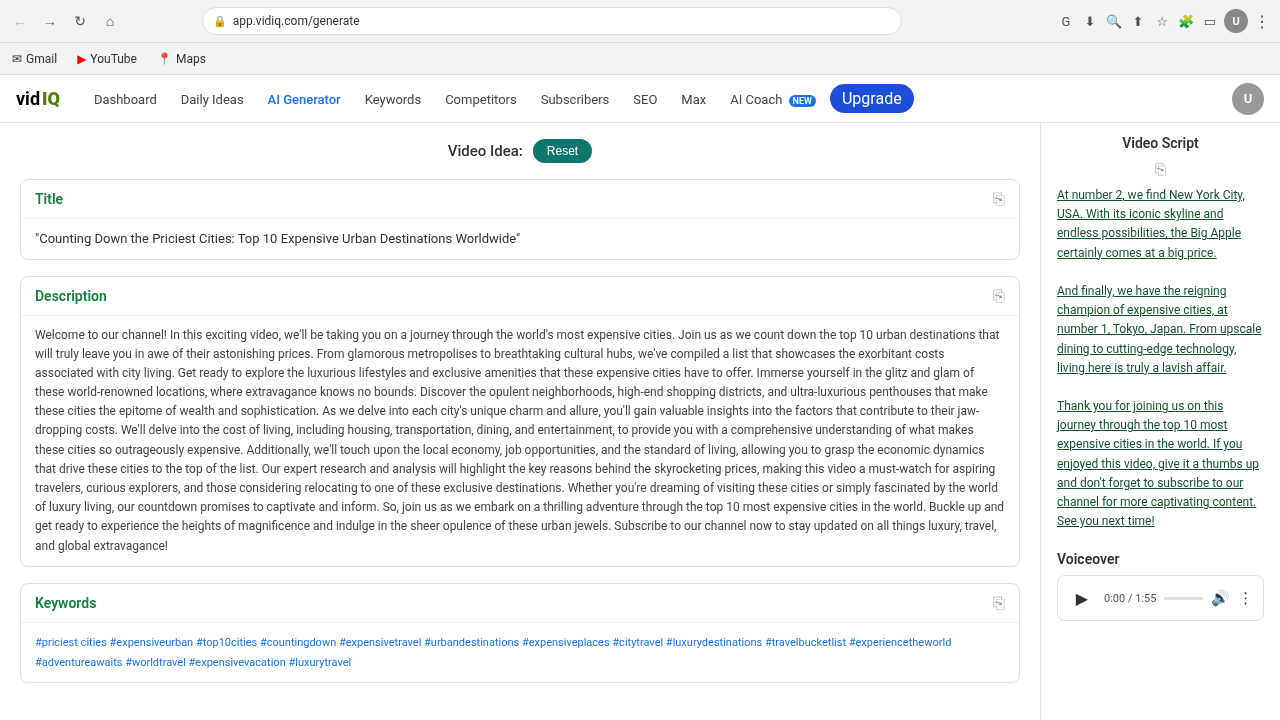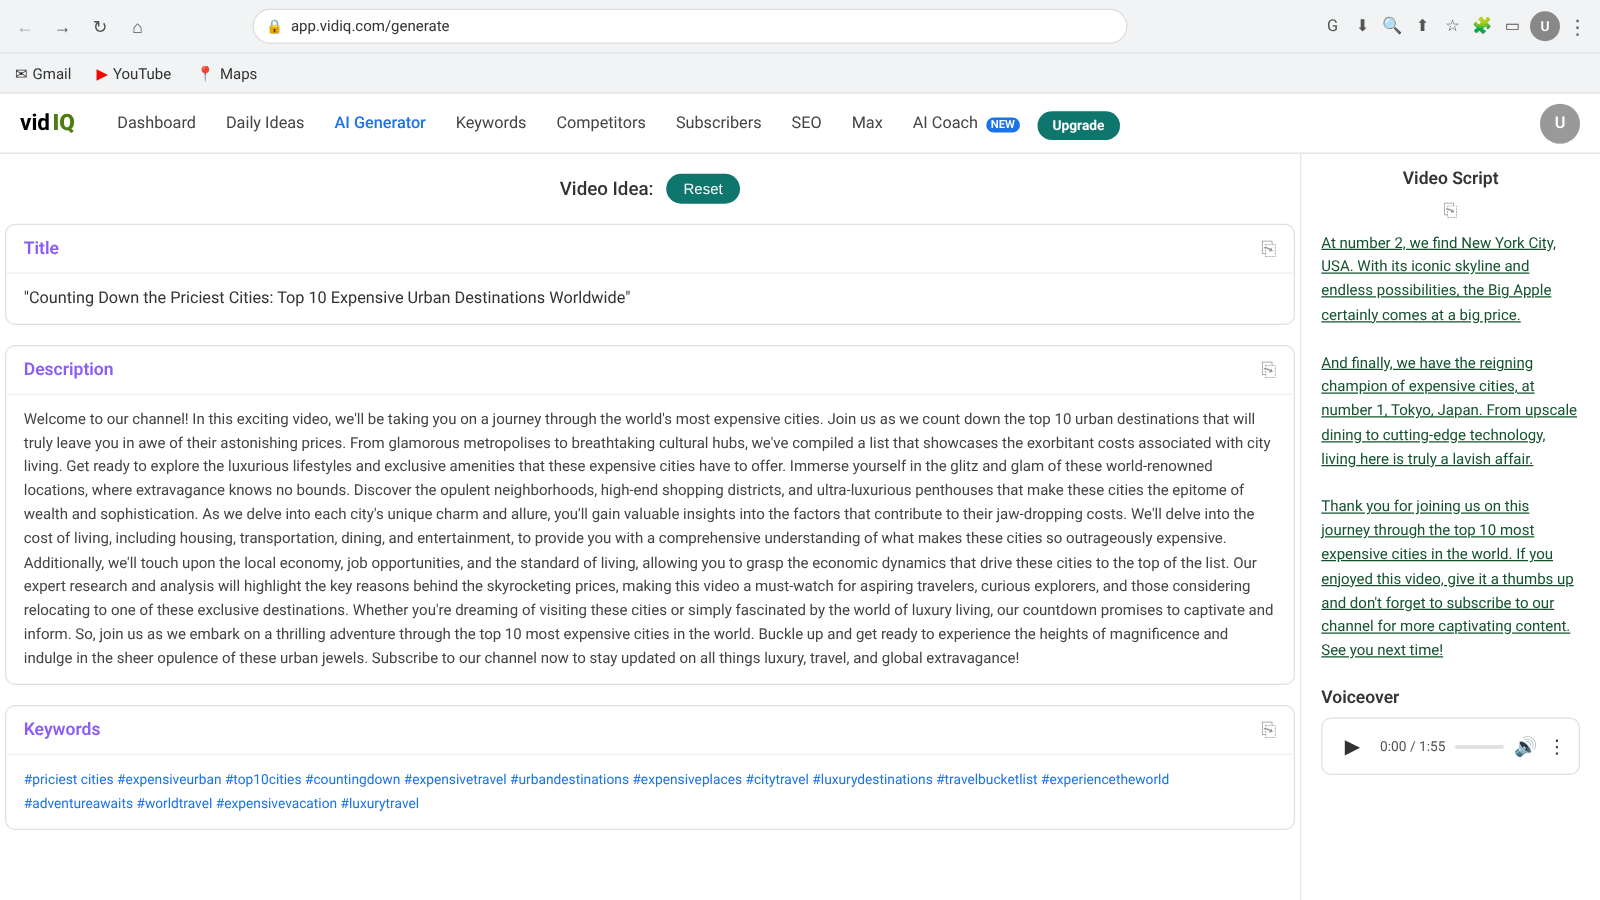--- a/index.html
+++ b/index.html
@@ -20,36 +20,36 @@
 
     
     .vidiq-nav { display: flex; align-items: center; padding: 0 16px; height: 48px; border-bottom: 1px solid #e0e0e0; background: #fff; }
     .vidiq-logo { font-size: 18px; font-weight: 700; color: #1a73e8; margin-right: 24px; display: flex; align-items: center; gap: 2px; }
     .logo-vid { color: #000; }
     .logo-iq { color: #4d7c0f; font-weight: 900; }
     .nav-items { display: flex; align-items: flex-end; gap: 4px; }
     .nav-item { padding: 6px 10px; font-size: 13px; color: #444; cursor: pointer; border-radius: 4px; white-space: nowrap; }
     .nav-item.active { color: #1a73e8; font-weight: 500; }
     .nav-badge { background: #1a73e8; color: #fff; font-size: 9px; padding: 1px 4px; border-radius: 8px; margin-left: 3px; font-weight: 600; }
-    .nav-upgrade { background: #0f766e; color: #fff; padding: 5px 12px; border-radius: 16px; font-size: 11px; font-weight: 700; cursor: pointer; }
+    .nav-upgrade { background: #1d4ed8; color: #fff; padding: 5px 12px; border-radius: 16px; font-size: 16px; font-weight: 400; cursor: pointer; }
     .nav-avatar { width: 32px; height: 32px; border-radius: 50%; background: #999; margin-left: auto; cursor: pointer; overflow: hidden; display: flex; align-items: center; justify-content: center; color: #fff; font-weight: 600; }
 
     
     .main-content { display: flex; height: calc(720px - 42px - 32px - 48px); overflow: hidden; }
-    .left-panel { flex: 1; overflow-y: auto; padding: 16px 4px; }
+    .left-panel { flex: 1; overflow-y: auto; padding: 16px 20px; }
     .right-panel { width: 240px; overflow-y: auto; padding: 12px 16px; border-left: 1px solid #e8e8e8; }
 
     
     .video-idea-header { text-align: center; margin-bottom: 16px; display: flex; align-items: center; justify-content: center; gap: 10px; flex-wrap: wrap; }
     .reset-btn { background: #0f766e; color: #fff; border: none; padding: 5px 14px; border-radius: 14px; font-size: 12px; cursor: pointer; font-weight: 500; }
 
     
     .card { background: #fff; border: 1px solid #e0e0e0; border-radius: 8px; margin-bottom: 16px; overflow: hidden; }
     .card-header { padding: 10px 14px; display: flex; align-items: center; justify-content: space-between; border-bottom: 1px solid #f0f0f0; }
-    .card-title { font-size: 14px; font-weight: 600; color: #8b5cf6; }
+    .card-title { font-size: 14px; font-weight: 600; color: #15803d; }
     .copy-icon { color: #999; cursor: pointer; font-size: 15px; }
     .card-body { padding: 10px 14px; }
     .title-text { font-size: 13px; color: #333; line-height: 1.5; }
     .desc-text { font-size: 12px; color: #444; line-height: 1.6; }
     .keywords-text { font-size: 11px; color: #1a73e8; line-height: 1.8; }
 
     
     .panel-section { margin-bottom: 20px; }
     .panel-section-title { font-size: 14px; font-weight: 600; color: #333; margin-bottom: 10px; }
     .script-text { font-size: 12px; color: #14532d; line-height: 1.6; text-decoration: underline; }

